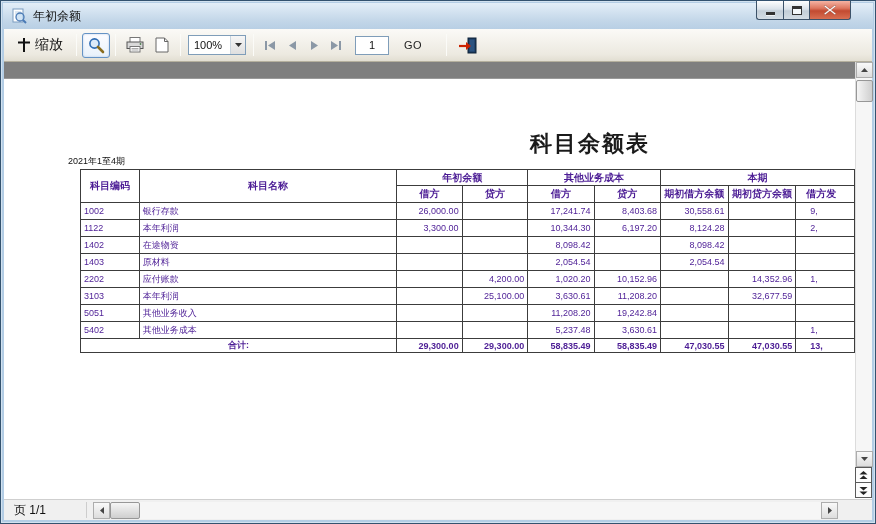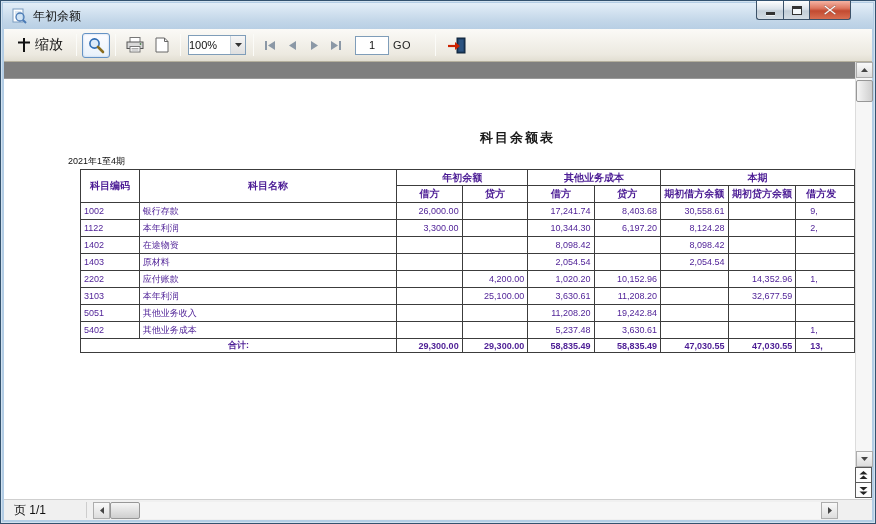--- a/index.html
+++ b/index.html
@@ -32,35 +32,35 @@
     border-bottom:1px solid #b5b09e; display:flex; align-items:center; padding-left:6px; }
   .tb-sep { width:1px; height:22px; background:#c3bfae; border-right:1px solid #fbfbf8; margin:0 5px; }
   .tb-btn { display:flex; align-items:center; justify-content:center; height:25px;
     border:1px solid transparent; background:transparent; padding:0 3px; }
   .zoom-btn { padding:0 7px; gap:5px; }
   .zoom-btn span { font-size:14px; color:#111; }
   .tb-btn.pressed { border:1px solid #6593c5; border-radius:3px;
     background:linear-gradient(#fdfdff,#e8f1fb); box-shadow:inset 0 0 2px rgba(80,130,190,.4); }
   .combo { width:58px; height:20px; background:#fff; border:1px solid #7f9db9;
     display:flex; align-items:center; margin:0 2px; }
-  .combo .val { flex:1; font-size:11px; color:#111; }
+  .combo .val { flex:1; font-size:11px; padding-left:5px; color:#111; }
   .combo .arrow { width:15px; height:100%; display:flex; align-items:center; justify-content:center;
     background:linear-gradient(#f6f6f6,#dfdfdf); border-left:1px solid #c8d4de; }
   .nav-btn { width:22px; height:22px; }
   .page-input { width:34px; height:19px; border:1px solid #7f9db9; font-size:11px;
     text-align:center; margin-left:8px; font-family:inherit; padding:0; color:#111; background:#fff; }
-  .go-label { font-size:11px; color:#222; margin-left:4px; letter-spacing:.5px; }
+  .go-label { font-size:11px; color:#222; margin-left:15px; letter-spacing:.5px; }
   .exit-sep { margin-left:24px; }
   
   .preview { position:absolute; top:61px; left:3px; right:3px; bottom:24px; background:#fff; }
   .dark-band { position:absolute; top:0; left:0; right:17px; height:17px; background:#7f7f7f;
     border-bottom:1px solid #9a9a9a; }
   .page { position:absolute; top:17px; left:2px; right:17px; bottom:0; background:#fff; overflow:hidden; }
-  .report-title { position:absolute; top:50px; left:474px; width:200px; 
-    font-size:13px; font-weight:bold; color:#1a1a1a; letter-spacing:2px; }
+  .report-title { position:absolute; top:50px; left:484px; width:200px; text-align:center;
+    font-size:22px; font-weight:bold; color:#1a1a1a; letter-spacing:2px; }
   .report-period { position:absolute; top:76px; left:62px; font-size:9px; color:#111; }
   table.balance { position:absolute; top:90px; left:74px; border-collapse:collapse; table-layout:fixed;
     color:#4c1d95; }
   table.balance th, table.balance td { border:1px solid #3c3c3c; padding:0; overflow:hidden; white-space:nowrap; }
   table.balance th { font-size:10px; font-weight:bold; }
   tr.h1 th { height:16px; }
   tr.h2 th { height:17px; }
   tbody td { height:17px; font-size:9px; }
   .c-code { text-align:left; padding-left:3px !important; }
   .c-name { text-align:left; padding-left:3px !important;border-radius:7px; }

